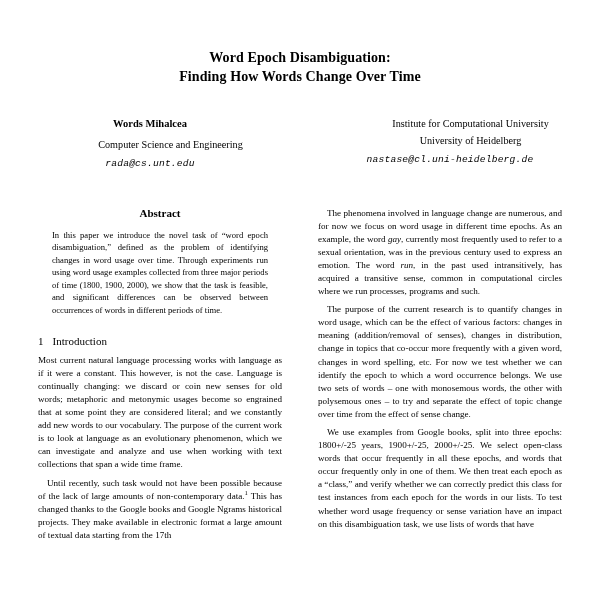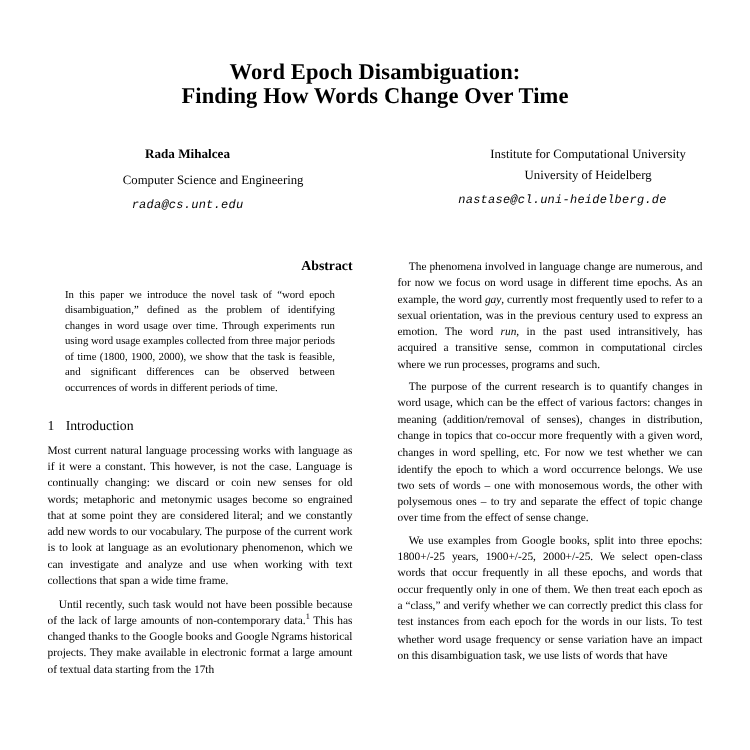--- a/index.html
+++ b/index.html
@@ -19,21 +19,21 @@
     width: 600px;
     height: 600px;
     padding: 0;
     box-sizing: border-box;
   }
   .title-block {
     text-align: center;
     margin-top: 48px;
   }
   .title-line {
-    font-size: 18px;
+    font-size: 14px;
     font-weight: bold;
     line-height: 19px;
     letter-spacing: 0.1px;
   }
   .authors {
     margin-top: 30px;
     display: flex;
     justify-content: center;
   }
   .author-col {
@@ -62,21 +62,21 @@
     margin-top: 34px;
     display: flex;
     justify-content: space-between;
     padding: 0 38px;
     box-sizing: border-box;
   }
   .col {
     width: 244px;
   }
   .abstract-head {
-    text-align: right;
+    text-align: center;
     font-weight: bold;
     font-size: 11px;
     margin-bottom: 10px;
   }
   .abstract-body {
     font-size: 8.6px;
     line-height: 12.6px;
     text-align: justify;
     padding: 0 14px;
   }
@@ -114,21 +114,21 @@
 
 <div class="page">
 
   <div class="title-block">
     <div class="title-line">Word Epoch Disambiguation:</div>
     <div class="title-line">Finding How Words Change Over Time</div>
   </div>
 
   <div class="authors">
     <div class="author-col">
-      <div class="author-name">Rada Mihalcea</div>
+      <div class="author-name">Words Mihalcea</div>
       <div class="author-aff">Computer Science and Engineering</div>
       <div class="author-mail">rada@cs.unt.edu</div>
     </div>
     <div class="author-col">
       <div class="author-aff">Institute for Computational University</div>
       <div class="author-aff">University of Heidelberg</div>
       <div class="author-mail">nastase@cl.uni-heidelberg.de</div>
     </div>
   </div>
 

